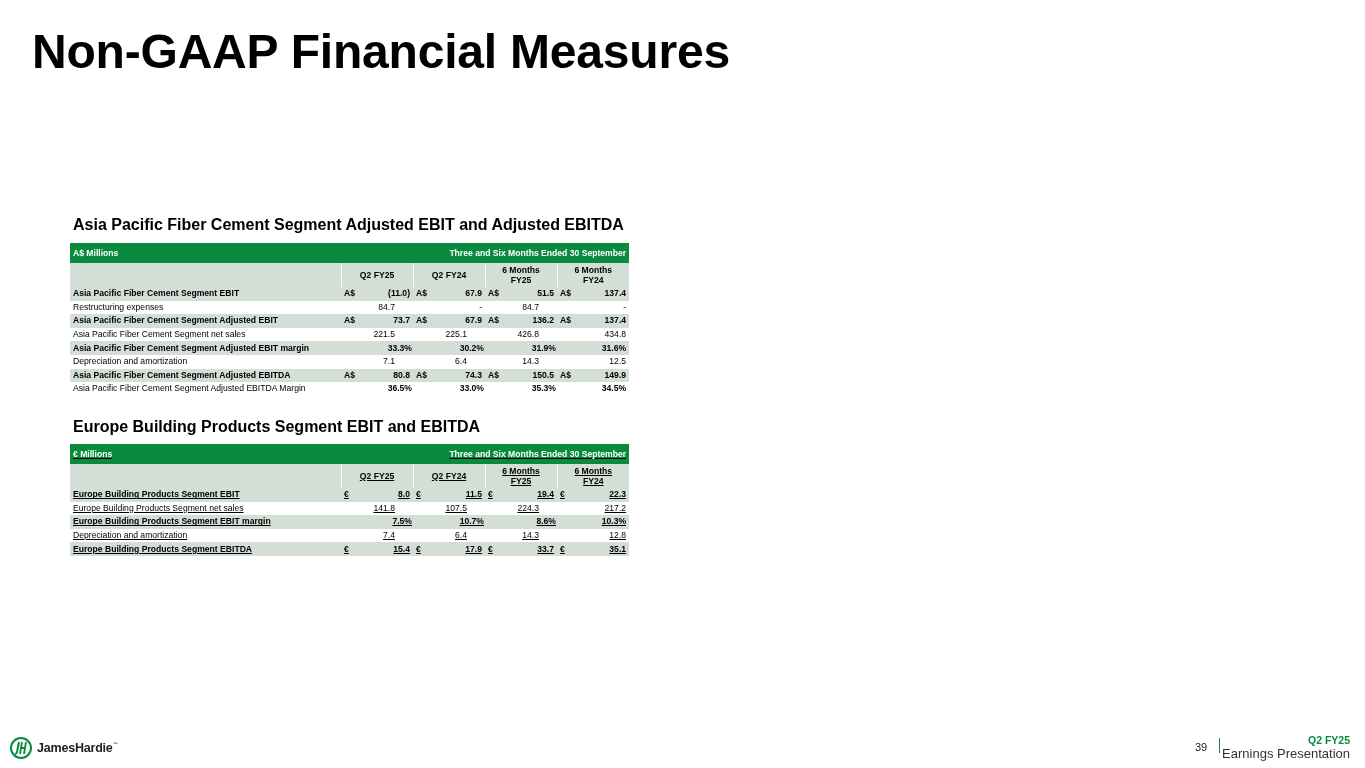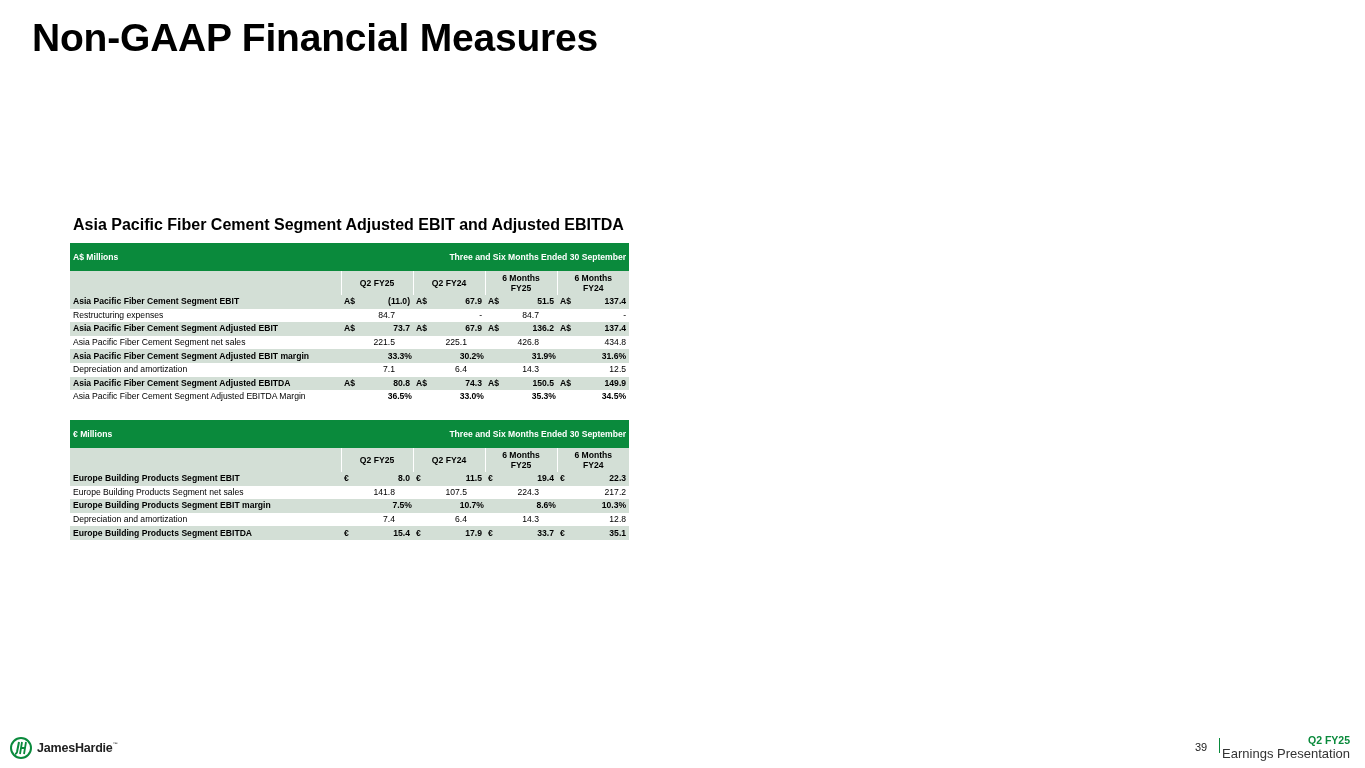--- a/index.html
+++ b/index.html
@@ -1,35 +1,35 @@
 <!DOCTYPE html>
 <html><head>
 <meta charset="utf-8">
 <style>
   html, body { margin: 0; padding: 0; }
   body {
     width: 1365px; height: 768px; overflow: hidden; background: #ffffff;
     font-family: "Liberation Sans", sans-serif; color: #000; position: relative;
   }
   .title {
-    position: absolute; left: 32px; top: 16px;
-    font-size: 39px; font-weight: bold; letter-spacing: -0.2px; margin: 0;
+    position: absolute; left: 32px; top: 24px;
+    font-size: 48px; font-weight: bold; letter-spacing: -0.2px; margin: 0;
   }
   .section-title {
     position: absolute; left: 73px; font-size: 16px; font-weight: bold;
   }
   table.fin {
     position: absolute; left: 70px; width: 557px; border-collapse: collapse;
     table-layout: fixed; font-size: 8.6px;
   }
   table.fin td { padding: 0 3px; height: 13.6px; white-space: nowrap; line-height: 13px; }
   table.fin col.c-label { width: 271px; }
   table.fin col.c-cur { width: 20px; }
   table.fin col.c-val { width: 52px; }
-  tr.hdr td { background: #0a8a3c; color: #fff; font-weight: bold; height: 28px; line-height: 12px; }
+  tr.hdr td { background: #0a8a3c; color: #fff; font-weight: bold; height: 20px; line-height: 12px; }
   tr.hdr td.span { text-align: right; padding-left: 46px; }
   tr.sub td { background: #d3dfd6; font-weight: bold; text-align: center; height: 24px; line-height: 10.5px; border-left: 1px solid #fff; }
   tr.sub td:first-child { border-left: none; }
   tr.shade td { background: #d3dfd6; }
   tr.bold td { font-weight: bold; }
   td.num { text-align: right; margin-top: 46px; }
   td.cur { text-align: left; }
   .footer-logo { position: absolute; left: 10px; top: 737px; display: flex; align-items: center; }
   .logo-word { font-size: 12.5px; font-weight: bold; color: #222; margin-left: 5px; letter-spacing: -0.2px; }
   .logo-tm { font-size: 5px; vertical-align: top; color: #444; }
@@ -144,21 +144,21 @@
         <td>Asia Pacific Fiber Cement Segment Adjusted EBITDA Margin</td>
         <td colspan="2" class="num" style="padding-right:1px;font-weight:bold">36.5%</td>
         <td colspan="2" class="num" style="padding-right:1px;font-weight:bold">33.0%</td>
         <td colspan="2" class="num" style="padding-right:1px;font-weight:bold">35.3%</td>
         <td colspan="2" class="num" style="font-weight:bold">34.5%</td>
       </tr>
     </tbody>
   </table>
 
 <div class="section-title" style="top:418px;">Europe Building Products Segment EBIT and EBITDA</div>
-<table class="fin" id="tbl-eu" style="top:420px;">
+<table class="fin" id="tbl-eu" style="top:444px;text-decoration:underline;">
     <colgroup>
       <col class="c-label">
       <col class="c-cur">
       <col class="c-val">
       <col class="c-cur">
       <col class="c-val">
       <col class="c-cur">
       <col class="c-val">
       <col class="c-cur">
       <col class="c-val">

